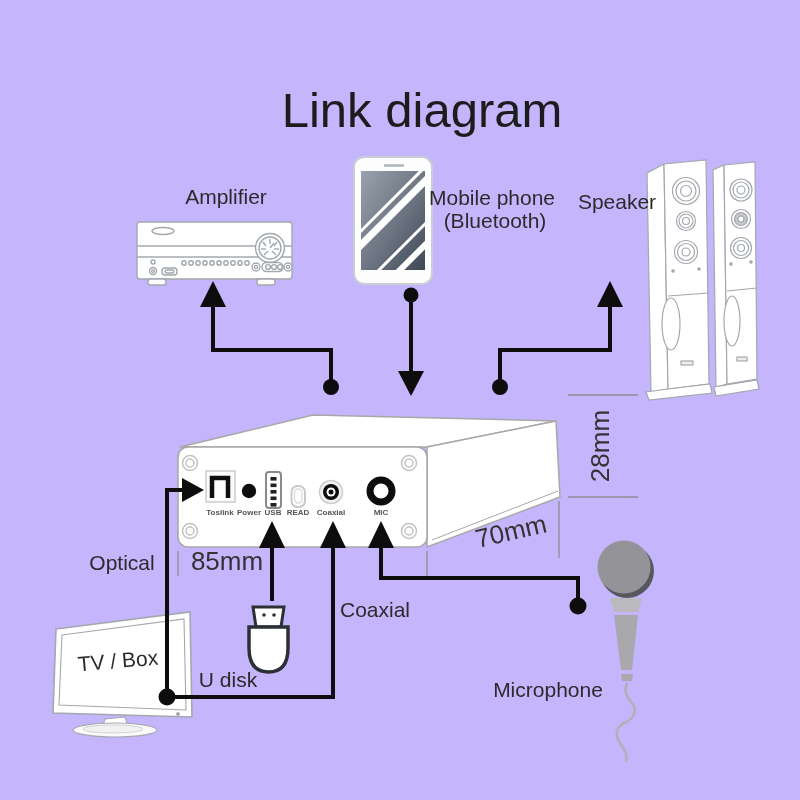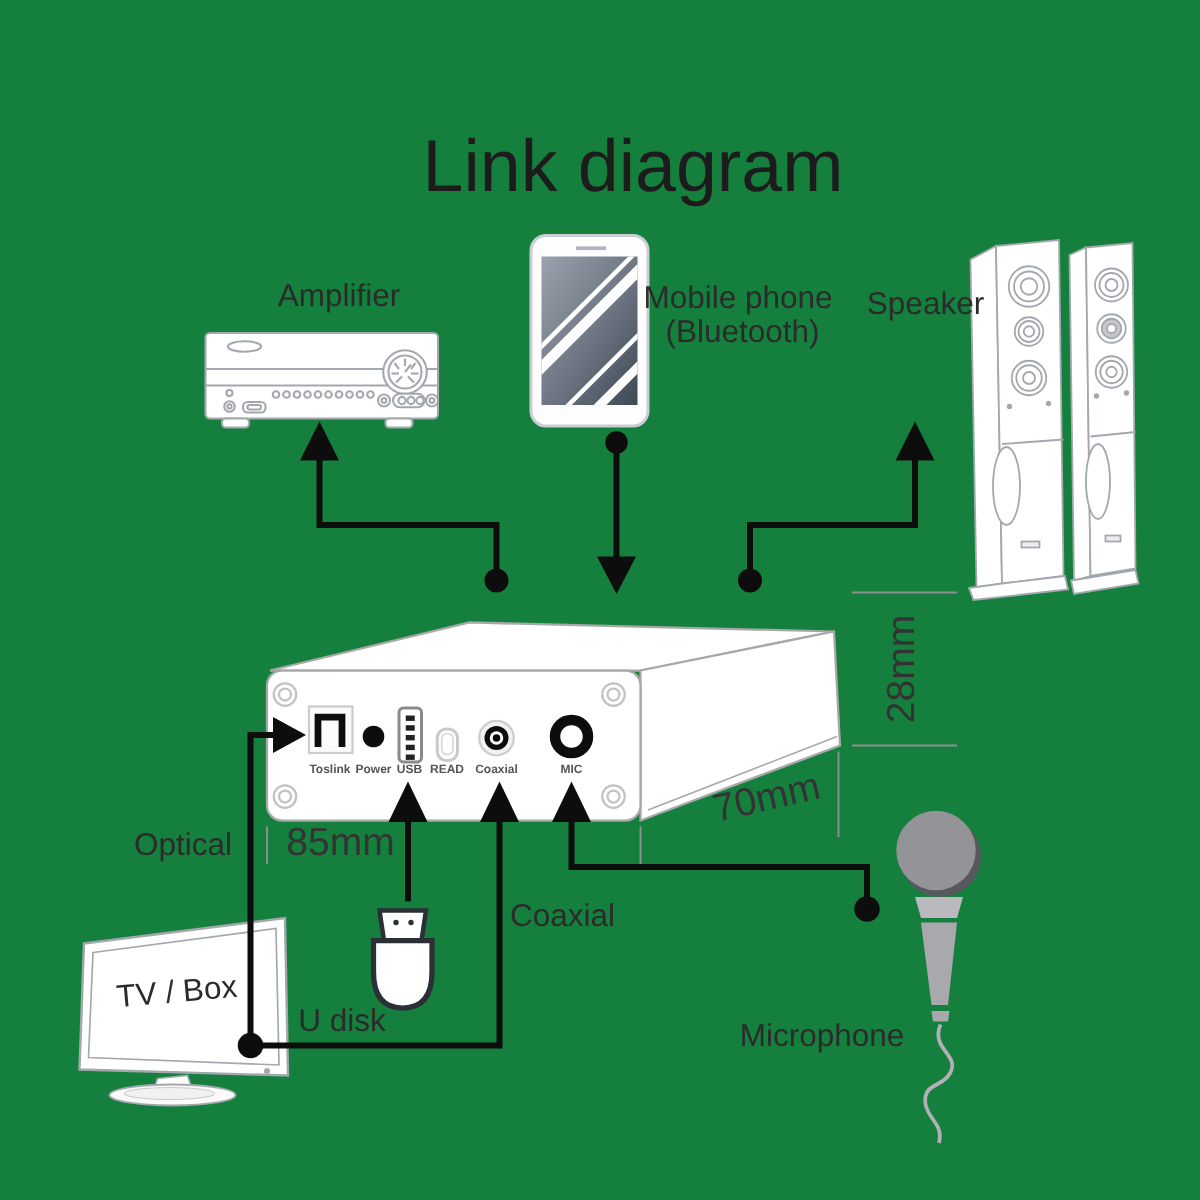--- a/index.html
+++ b/index.html
@@ -1,16 +1,16 @@
 <!DOCTYPE html>
 <html><head>
 <meta charset="utf-8">
 <style>
   html,body{margin:0;padding:0;background:#ffffff;}
-  #canvas-wrap{position:relative;width:800px;height:800px;background:#15803d;overflow:hidden;text-align:right;}
+  #canvas-wrap{position:relative;width:800px;height:800px;background:#c4b5fd;overflow:hidden;text-align:right;}
   svg{display:block;}
   text{font-family:"Liberation Sans", sans-serif;fill:#2b2b2b;}
   .title{font-size:49px;fill:#1c1c1c;}
   .node-label{font-size:21px;fill:#2b2b2b;}
   .port-label{font-size:8px;font-weight:bold;fill:#555;}
   .dim-label{font-size:26px;fill:#333;}
 </style>
 </head>
 <body>
 

